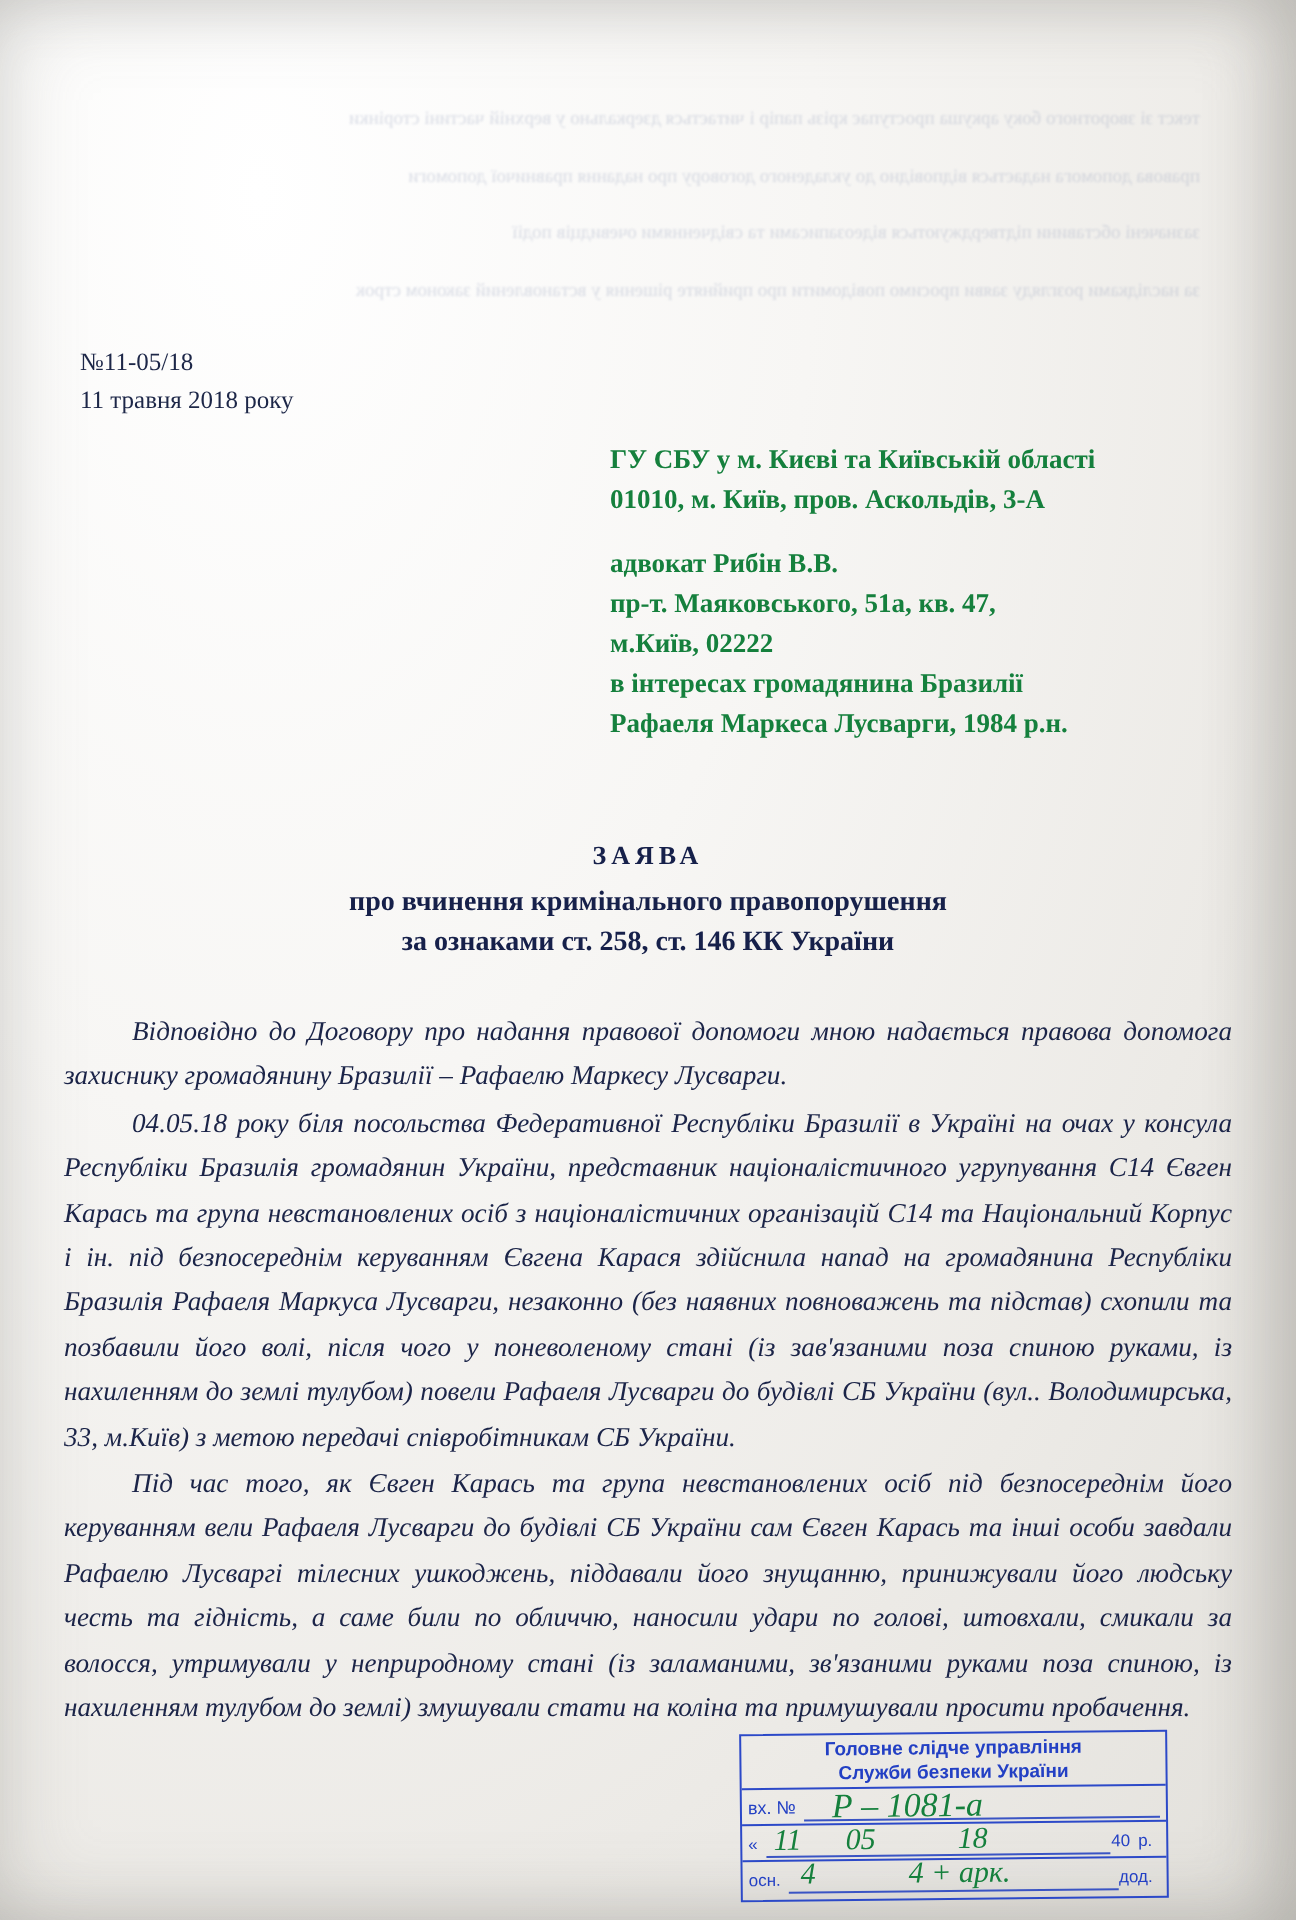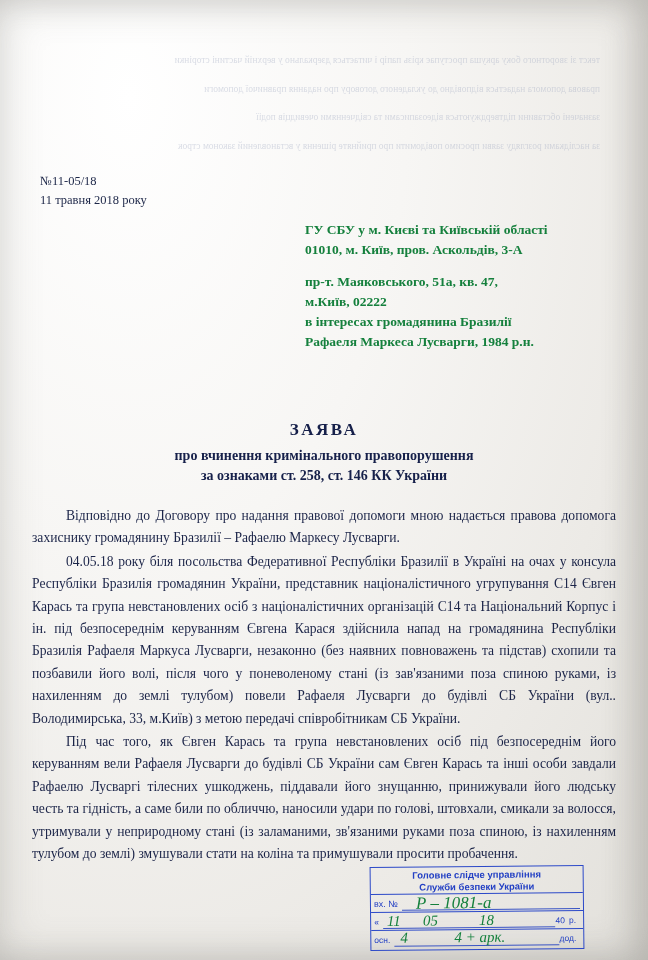--- a/index.html
+++ b/index.html
@@ -80,37 +80,37 @@
   .title-block {
     position: absolute;
     left: 0;
     right: 0;
     top: 420px;
     text-align: center;
     font-weight: bold;
     color: #16204a;
   }
   .title-block .t1 {
-    font-size: 17px;
+    font-size: 13px;
     letter-spacing: 2.5px;
     margin-bottom: 6px;
   }
   .title-block .t2 { font-size: 14px; line-height: 20px; }
 
   .body {
     position: absolute;
     left: 32px;
     right: 32px;
     top: 505px;
     font-size: 13.6px;
     line-height: 22.4px;
     text-align: justify;
     color: #1b2448;
   }
-  .body p { margin: 0 0 1px 0; text-indent: 34px; }
+  .body p { margin: 0 0 1px 0; text-indent: 34px; font-style: italic; }
 
   
   .stamp {
     position: absolute;
     left: 370px;
     top: 866px;
     width: 212px;
     height: 82px;
     border: 1.6px solid #2c49c8;
     color: #2340c4;
@@ -174,20 +174,21 @@
 
     <div class="ref-block">
       <div>№11-05/18</div>
       <div>11 травня 2018 року</div>
     </div>
 
     <div class="addressee">
       <div>ГУ СБУ у м. Києві та Київській області</div>
       <div class="plain">01010, м. Київ, пров. Аскольдів, 3-А</div>
       <div class="gap"></div>
+      <div>адвокат Рибін В.В.</div>
       <div class="plain">пр-т. Маяковського, 51а, кв. 47,</div>
       <div class="plain">м.Київ, 02222</div>
       <div>в інтересах громадянина Бразилії</div>
       <div>Рафаеля Маркеса Лусварги, 1984 р.н.</div>
     </div>
 
     <div class="title-block">
       <div class="t1">ЗАЯВА</div>
       <div class="t2">про вчинення кримінального правопорушення</div>
       <div class="t2">за ознаками ст. 258, ст. 146 КК України</div>

